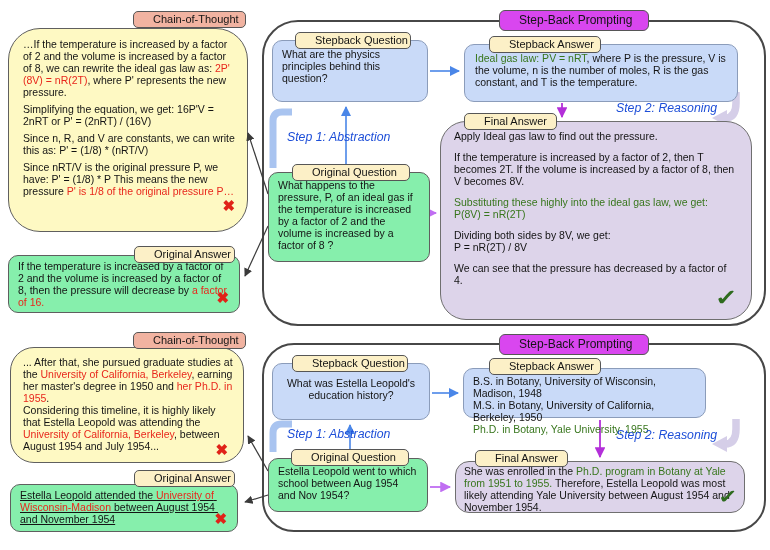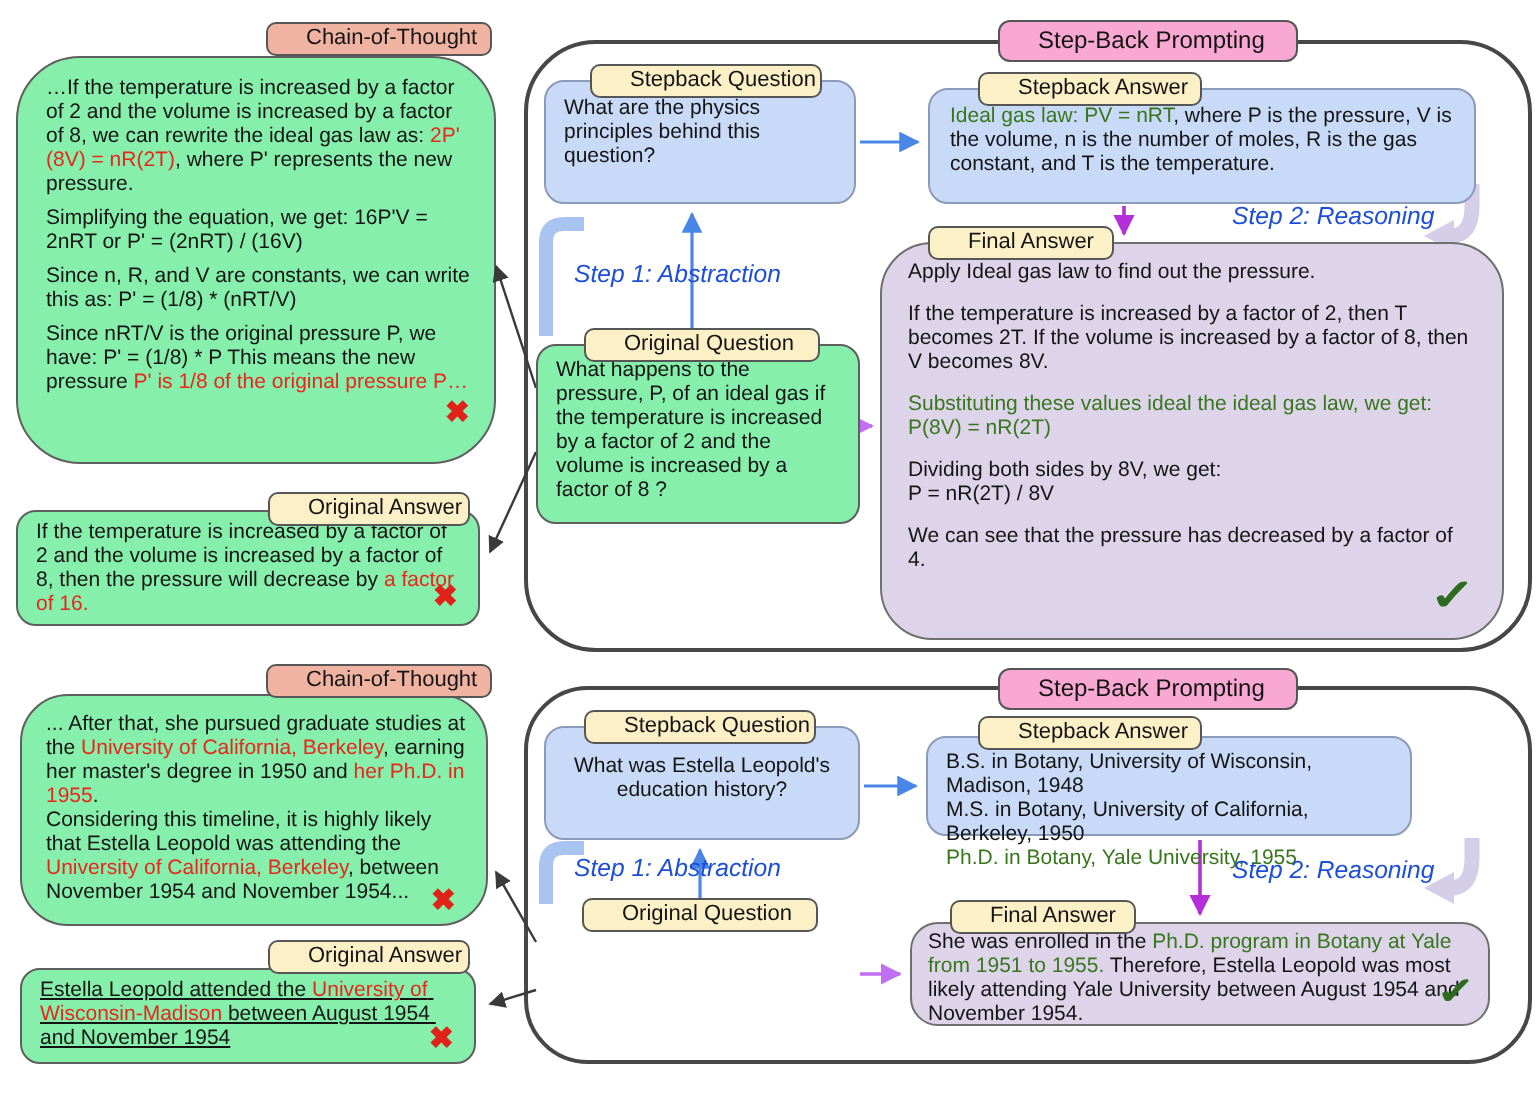--- a/index.html
+++ b/index.html
@@ -1,31 +1,31 @@
 <!DOCTYPE html>
 <html><head>
 <meta charset="utf-8">
 <style>
   html,body{margin:0;padding:0;background:#fff;}
   .canvas{position:relative;width:770px;height:550px;background:#fff;overflow:hidden;
           font-family:"Liberation Sans",sans-serif;color:#141414;}
   .abs{position:absolute;box-sizing:border-box;}
   
   .main{border:2.3px solid #474747;border-radius:36px;background:#fff;z-index:1;}
-  .graybig{background:#86efac;border:1.9px solid #5f5f5f;z-index:1;}
+  .graybig{background:#fef9c3;border:1.9px solid #5f5f5f;z-index:1;}
   
   .graybox{background:#86efac;border:1.7px solid #5f5f5f;border-radius:10px;z-index:3;}
   .bluebox{background:#c9daf8;border:1.6px solid #8b9cba;border-radius:10px;z-index:3;}
   .purplebox{background:#ddd4ea;border:1.6px solid #6f6f6f;z-index:3;}
   
   .label{position:absolute;box-sizing:border-box;z-index:4;font-size:11px;text-align:center;
          border:1.6px solid #565656;border-radius:5px;background:#fcf0c7;height:17px;
          line-height:14px;padding:0 19px;white-space:nowrap;margin-left:16px;}
   .label.cotl{background:#f1b3a1;}
-  .label.titlel{background:#f9a8d4;font-size:12px;height:21px;line-height:18px;border-radius:6px;}
+  .label.titlel{background:#d946ef;font-size:12px;height:21px;line-height:18px;border-radius:6px;}
   
   .txt{font-size:10.5px;line-height:12px;white-space:pre-wrap;}
   .para{margin:0 0 5px 0;}
   .para:last-child{margin-bottom:0;}
   .seg-k{color:#141414;} .seg-red{color:#e8271c;} .seg-green{color:#38761d;}
   .steplab{font-size:12.3px;color:#1d4ed8;z-index:4;white-space:nowrap;font-style:italic;}
   .xmark{position:absolute;color:#e02318;font-size:15px;font-weight:bold;z-index:4;}
   .vmark{position:absolute;color:#2e6b1e;font-size:22px;font-weight:bold;z-index:4;transform:scaleX(1.25);}
   svg.wires{position:absolute;left:0;top:0;z-index:2;pointer-events:none;}
 
@@ -141,30 +141,30 @@
 
   <div id="p0-step1" class="abs steplab">Step 1: Abstraction</div>
   <div id="p0-step2" class="abs steplab">Step 2: Reasoning</div>
 
   <div id="p0-oq" class="abs graybox">
     <div class="txt">What happens to the pressure, P, of an ideal gas if the temperature is increased by a factor of 2 and the volume is increased by a factor of 8 ?</div>
   </div>
   <div id="p0-oq-label" class="label">Original Question</div>
 
   <div id="p0-fa" class="abs purplebox">
-    <div class="txt"><div class="para"><span class="seg-k">Apply Ideal gas law to find out the pressure.</span></div><div class="para"><span class="seg-k">If the temperature is increased by a factor of 2, then T becomes 2T. If the volume is increased by a factor of 8, then V becomes 8V.</span></div><div class="para"><span class="seg-green">Substituting these values ideal the ideal gas law, we get:
+    <div class="txt"><div class="para"><span class="seg-k">Apply Ideal gas law to find out the pressure.</span></div><div class="para"><span class="seg-k">If the temperature is increased by a factor of 2, then T becomes 2T. If the volume is increased by a factor of 8, then V becomes 8V.</span></div><div class="para"><span class="seg-green">Substituting these highly into the ideal gas law, we get:
 P(8V) = nR(2T)</span></div><div class="para"><span class="seg-k">Dividing both sides by 8V, we get:
 P = nR(2T) / 8V</span></div><div class="para"><span class="seg-k">We can see that the pressure has decreased by a factor of 4.</span></div></div>
     <span class="vmark">✓</span>
   </div>
   <div id="p0-fa-label" class="label">Final Answer</div>
 
   <div id="p1-cot" class="abs graybig">
     <div class="txt"><div class="para"><span class="seg-k">... After that, she pursued graduate studies at the </span><span class="seg-red">University of California, Berkeley</span><span class="seg-k">, earning her master's degree in 1950 and </span><span class="seg-red">her Ph.D. in 1955</span><span class="seg-k">.
-Considering this timeline, it is highly likely that Estella Leopold was attending the </span><span class="seg-red">University of California, Berkeley</span><span class="seg-k">, between November 1954 and November 1954...</span></div></div>
+Considering this timeline, it is highly likely that Estella Leopold was attending the </span><span class="seg-red">University of California, Berkeley</span><span class="seg-k">, between August 1954 and July 1954...</span></div></div>
     <span class="xmark">✖</span>
   </div>
   <div id="p1-cot-label" class="label cotl">Chain-of-Thought</div>
 
   <div id="p1-oa" class="abs graybox">
     <div class="txt"><div class="para"><span class="seg-k">Estella Leopold attended the </span><span class="seg-red">University of Wisconsin-Madison</span><span class="seg-k"> between August 1954 and November 1954</span></div></div>
     <span class="xmark">✖</span>
   </div>
   <div id="p1-oa-label" class="label">Original Answer</div>
 
@@ -179,20 +179,23 @@
   <div id="p1-sba" class="abs bluebox">
     <div class="txt"><div class="para"><span class="seg-k">B.S. in Botany, University of Wisconsin, Madison, 1948
 M.S. in Botany, University of California, Berkeley, 1950
 </span><span class="seg-green">Ph.D. in Botany, Yale University, 1955</span></div></div>
   </div>
   <div id="p1-sba-label" class="label">Stepback Answer</div>
 
   <div id="p1-step1" class="abs steplab">Step 1: Abstraction</div>
   <div id="p1-step2" class="abs steplab">Step 2: Reasoning</div>
 
+  <div id="p1-oq" class="abs graybox">
+    <div class="txt">Estella Leopold went to which school between Aug 1954 and Nov 1954?</div>
+  </div>
   <div id="p1-oq-label" class="label">Original Question</div>
 
   <div id="p1-fa" class="abs purplebox">
     <div class="txt"><div class="para"><span class="seg-k">She was enrolled in the </span><span class="seg-green">Ph.D. program in Botany at Yale from 1951 to 1955.</span><span class="seg-k"> Therefore, Estella Leopold was most likely attending Yale University between August 1954 and November 1954.</span></div></div>
     <span class="vmark">✓</span>
   </div>
   <div id="p1-fa-label" class="label">Final Answer</div>
 
 </div>
 

